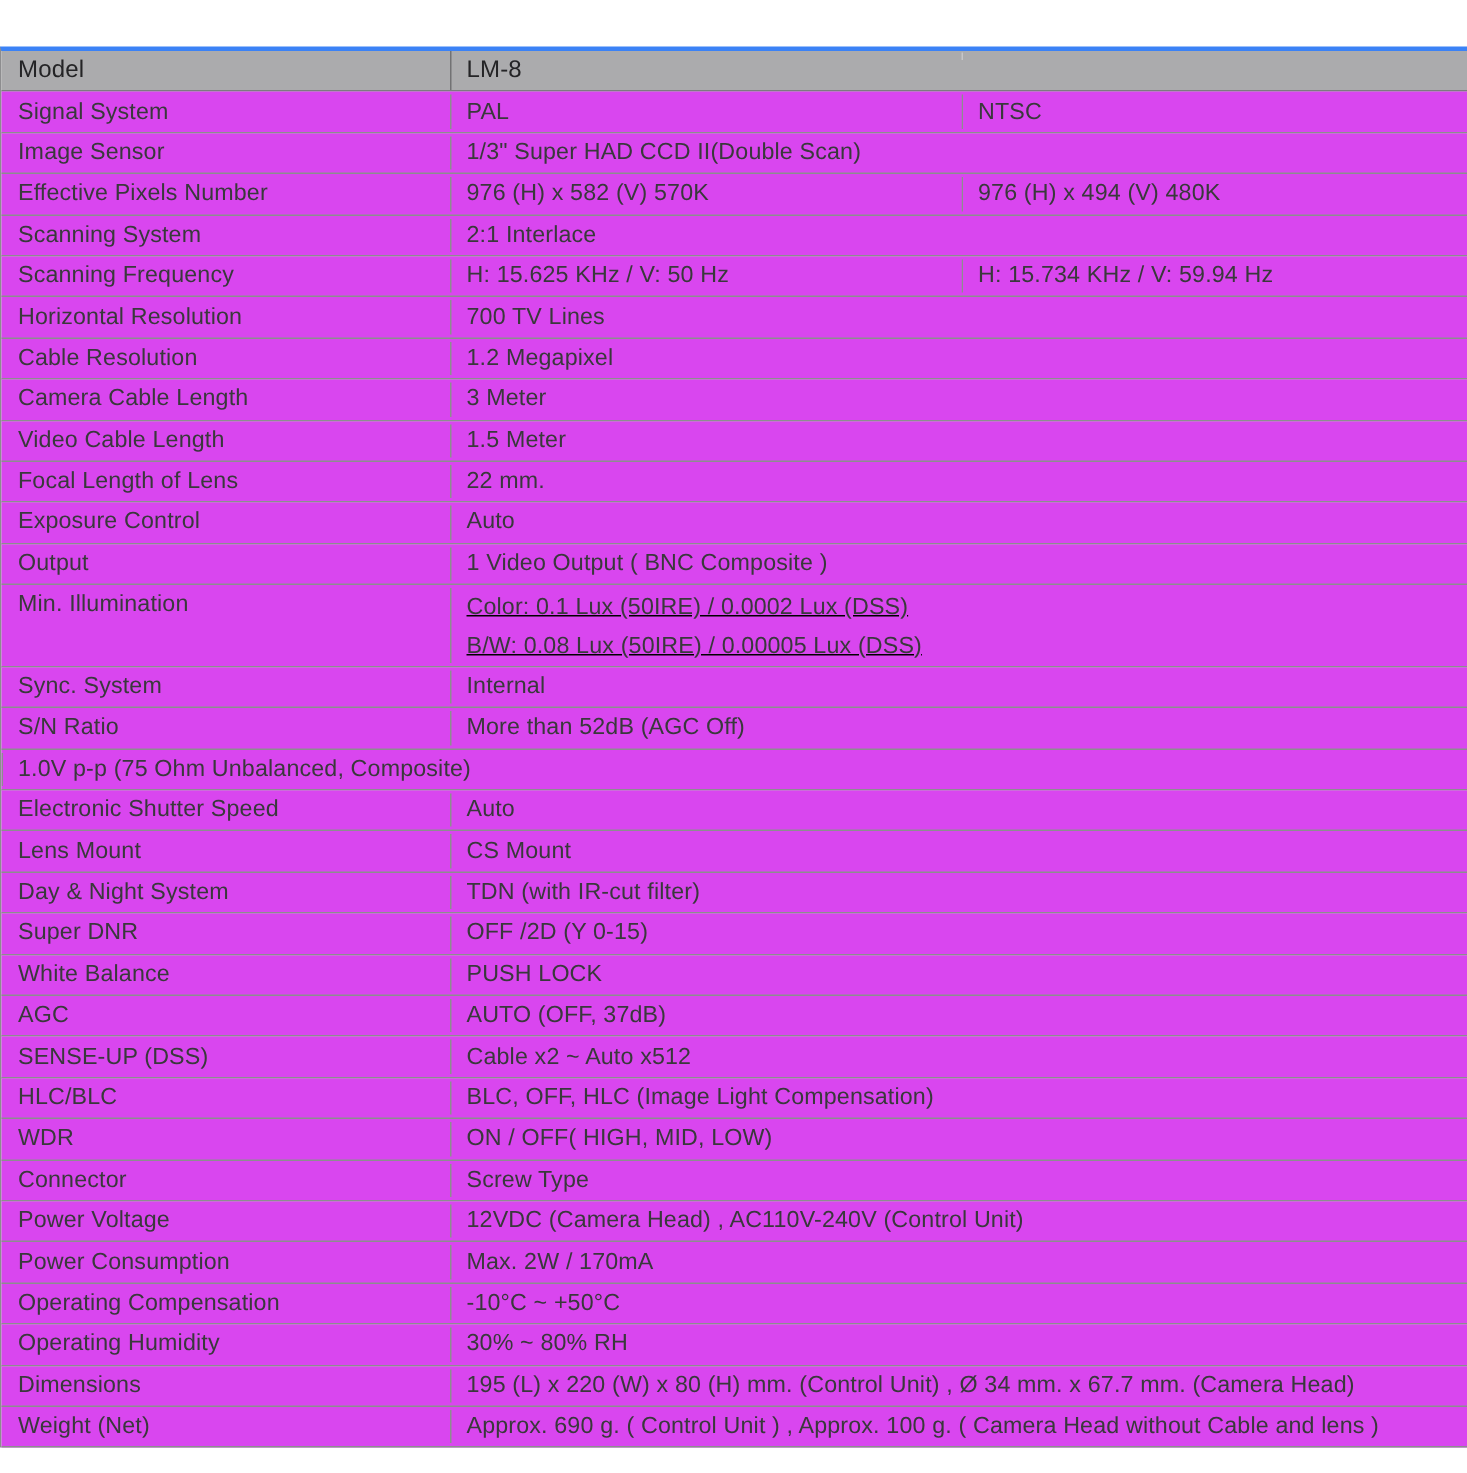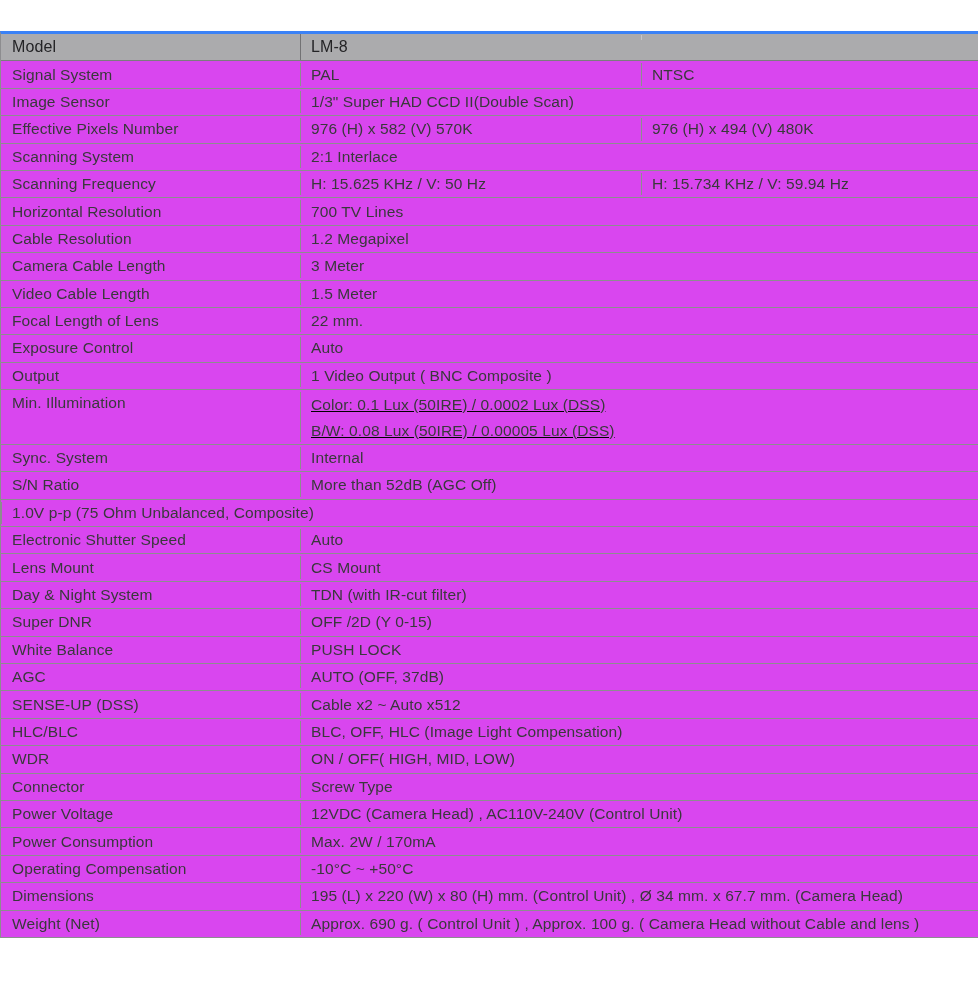--- a/index.html
+++ b/index.html
@@ -374,20 +374,29 @@
         <div class="cell label">
           <span>Operating Compensation</span>
         </div>
         <div class="cell full">
           <i class="vsep"></i>
           <span>-10°C ~ +50°C</span>
         </div>
       </div>
       <div class="row">
         <div class="cell label">
+          <span>Operating Humidity</span>
+        </div>
+        <div class="cell full">
+          <i class="vsep"></i>
+          <span>30% ~ 80% RH</span>
+        </div>
+      </div>
+      <div class="row">
+        <div class="cell label">
           <span>Dimensions</span>
         </div>
         <div class="cell full">
           <i class="vsep"></i>
           <span>195 (L) x 220 (W) x 80 (H) mm. (Control Unit) , Ø 34 mm. x 67.7 mm. (Camera Head)</span>
         </div>
       </div>
       <div class="row">
         <div class="cell label">
           <span>Weight (Net)</span>

